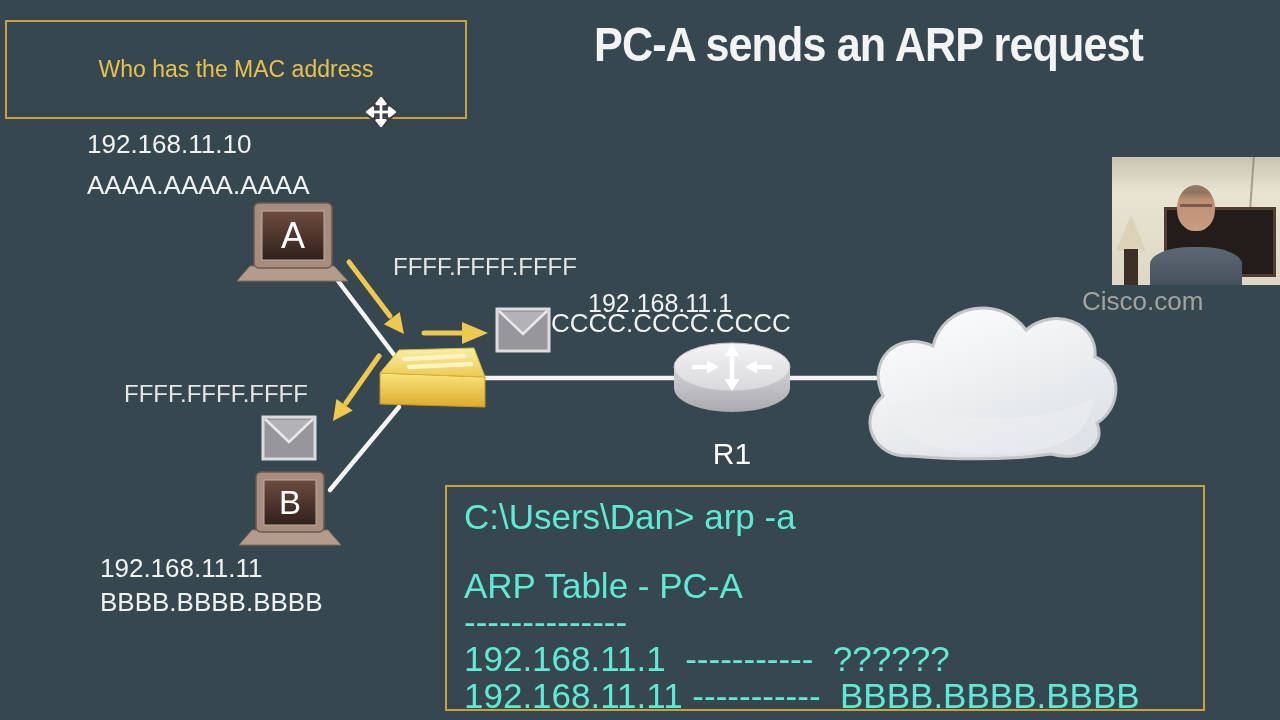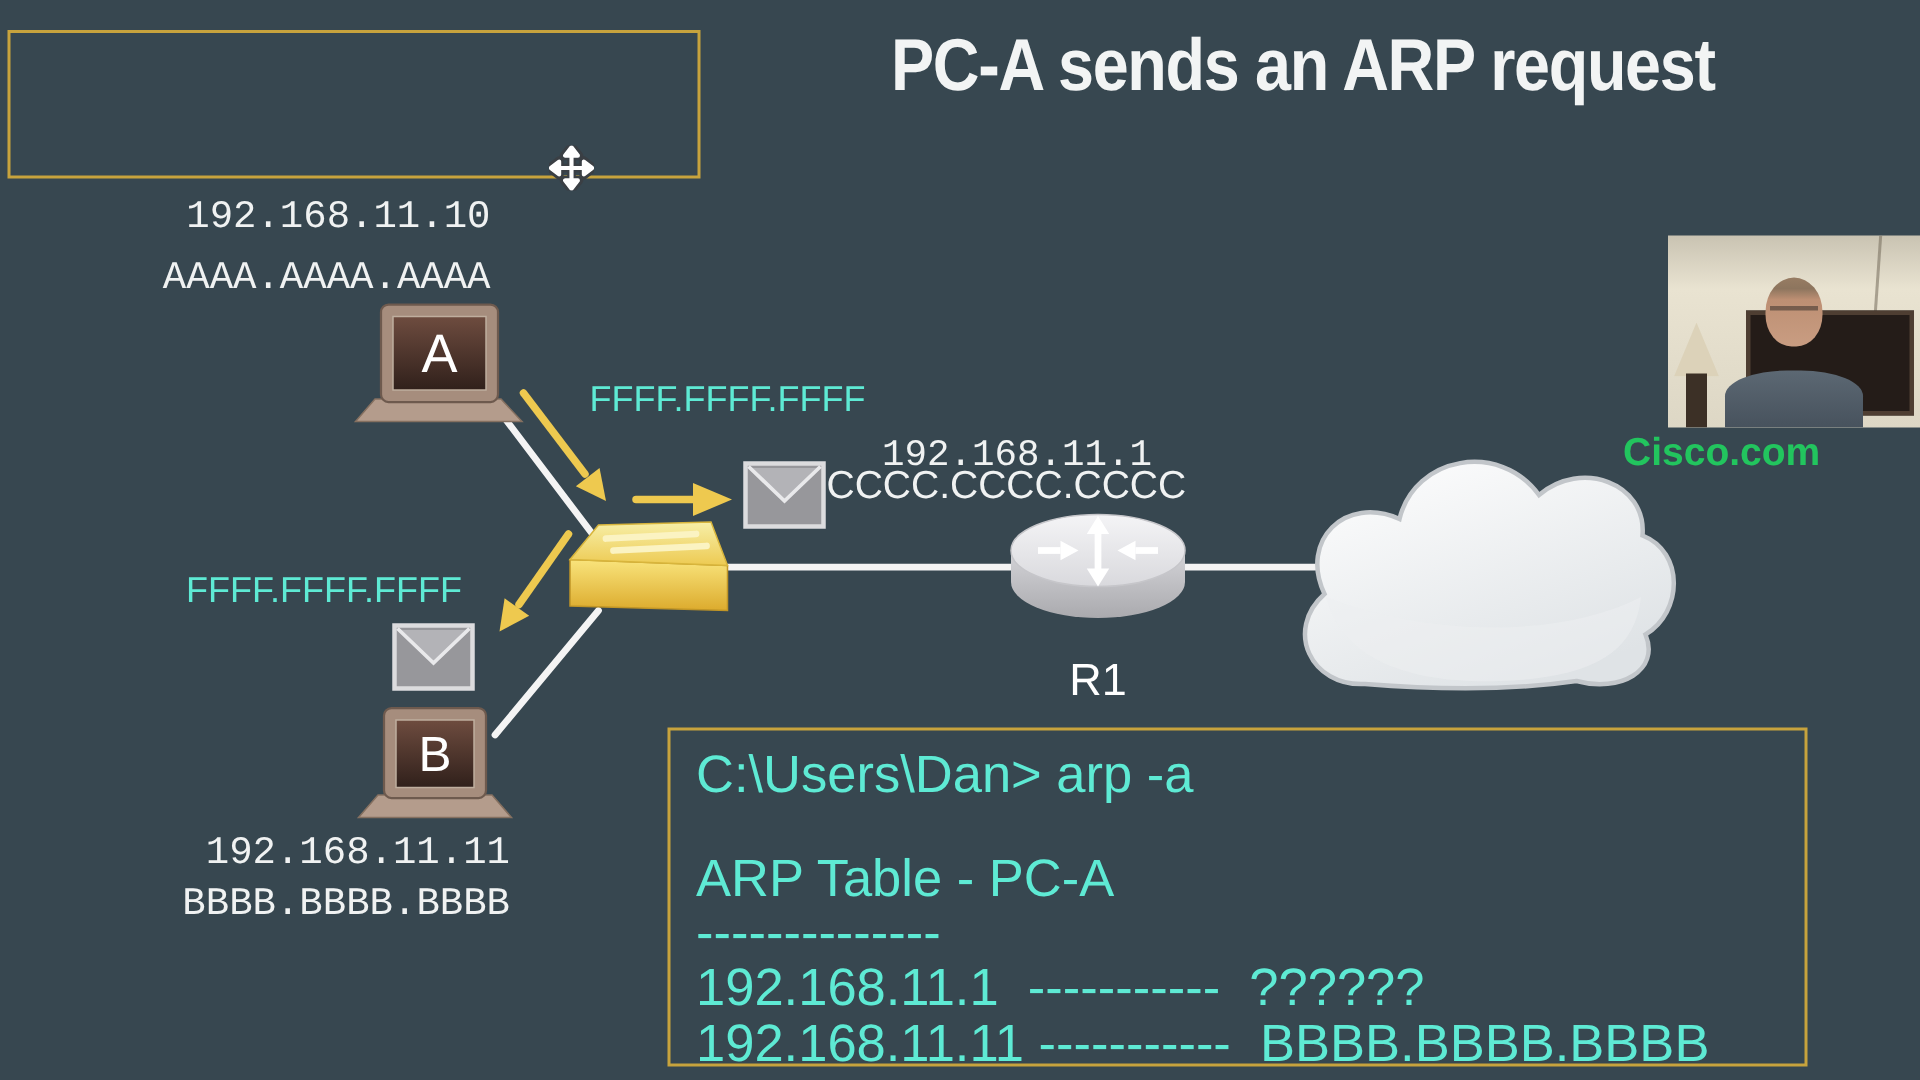--- a/index.html
+++ b/index.html
@@ -19,22 +19,22 @@
   }
   
   .bubble{
     left:5px;top:20px;width:458px;height:95px;
     border:2px solid #c7a33d;
     display:flex;flex-direction:column;justify-content:center;align-items:center;
     color:#e7c24f;font-size:23px;line-height:31px;text-align:center;
   }
   
   .wlabel{color:#f0f2f2;font-size:26px;white-space:nowrap;}
-  .ylabel{color:#5eead4;font-size:24px;white-space:nowrap;}
-  .center{text-align:right;font-family:Liberation Mono, monospace;}
+  .ylabel{color:#e5e5e5;font-size:24px;white-space:nowrap;}
+  .center{text-align:left;}
   
   .devletter{color:#fff;text-align:center;white-space:nowrap;}
   
   .terminal{
     left:445px;top:485px;width:756px;height:222px;
     border:2px solid #c7a33d;color:#5eead4;font-size:35px;
   }
   .terminal .tline{position:absolute;left:17px;white-space:pre;}
   
   .webcam{
@@ -49,32 +49,33 @@
   .webcam .wall-line{position:absolute;left:138px;top:0;width:2px;height:80px;
     background:rgba(115,105,90,.55);transform:rotate(4deg);}
   .webcam .head{position:absolute;left:65px;top:28px;width:38px;height:46px;
     border-radius:50% 50% 46% 46%;
     background:linear-gradient(180deg,#977c63 0%,#8d755e 16%,#bd8f73 32%,#c99d82 100%);}
   .webcam .glasses{position:absolute;left:68px;top:47px;width:32px;height:7px;
     border-top:3px solid rgba(45,40,35,.5);}
   .webcam .body{position:absolute;left:38px;top:90px;width:92px;height:38px;
     border-radius:45% 45% 0 0;
     background:linear-gradient(180deg,#5c6873,#47525d);}
-  .caption{left:1082px;top:286px;font-size:26px;color:#22c55e;white-space:nowrap;font-weight:bold;}
+  .caption{left:1082px;top:286px;font-size:26px;color:#a3a3a3;white-space:nowrap;}
   svg{display:block;}
   .overlay-svg{position:absolute;left:0;top:0;pointer-events:none;}
 </style>
 </head>
 <body>
 
 <div class="stage">
 
   <div class="abs title">PC-A sends an ARP request</div>
 
   <div class="abs bubble">
+    <div>Who has the MAC address</div>
   </div>
 
   <svg class="abs" style="left:366px;top:97px;" width="30" height="30" viewBox="0 0 24 24">
     <g stroke="#3a3f44" stroke-width="4.6" fill="#3a3f44" stroke-linejoin="round">
       <line x1="12" y1="5" x2="12" y2="19"></line>
         <line x1="5" y1="12" x2="19" y2="12"></line>
       <polygon points="12,0.5 8,5.5 16,5.5"></polygon>
         <polygon points="12,23.5 8,18.5 16,18.5"></polygon>
       <polygon points="0.5,12 5.5,8 5.5,16"></polygon>
         <polygon points="23.5,12 18.5,8 18.5,16"></polygon>

